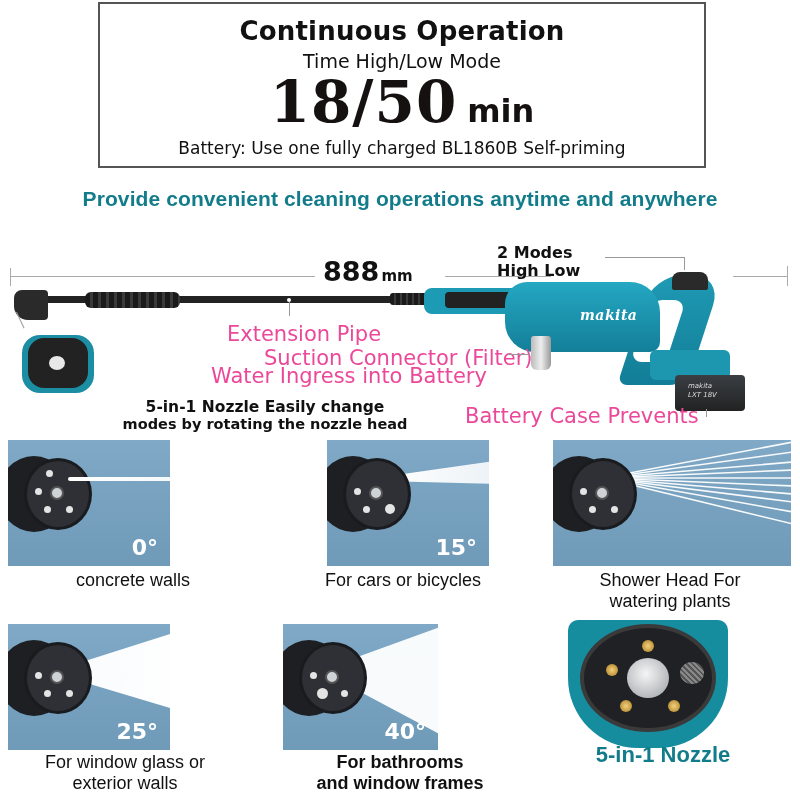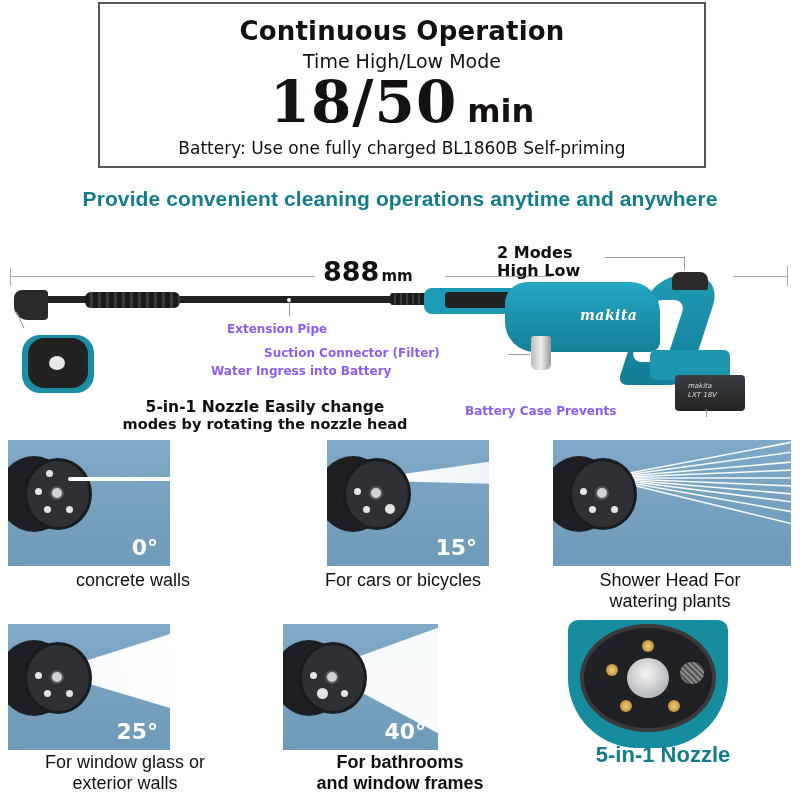--- a/index.html
+++ b/index.html
@@ -48,21 +48,21 @@
   .gun-handle { left: 635px; top: 275px; width: 70px; height: 110px; background: linear-gradient(180deg,#1f9ab5,#127d96); border-radius: 30px 30px 18px 10px; transform: skewX(-18deg); }
   .gun-handle-hole { left: 640px; top: 300px; width: 36px; height: 62px; background: #fff; border-radius: 12px; transform: skewX(-18deg); }
   .gun-top { left: 672px; top: 272px; width: 36px; height: 18px; background: #2a2a2a; border-radius: 8px 8px 2px 2px; }
   .brand-logo { left: 580px; top: 307px; font-size: 14px; font-weight: bold; font-style: italic; color: #fff; font-family: "DejaVu Serif", serif; letter-spacing: 0.5px; }
   .gun-connector { left: 531px; top: 336px; width: 20px; height: 34px; background: linear-gradient(90deg,#bbb,#eee,#999); border-radius: 3px 3px 6px 6px; }
   .battery-mount { left: 650px; top: 350px; width: 80px; height: 30px; background: #1d97b0; border-radius: 6px; }
   .battery { left: 675px; top: 375px; width: 70px; height: 36px; background: linear-gradient(180deg,#3a3f44,#222); border-radius: 4px; }
   .battery-text { left: 688px; top: 382px; font-size: 7px; color: #ddd; font-style: italic; line-height: 9px; }
   .batt-leader { left: 706px; top: 409px; width: 1px; height: 8px; background: #999; }
 
-  .lbl { font-size: 12px; font-weight: bold; color: #8b5cf6; }
+  .lbl { font-size: 21px; font-weight: normal; color: #ec4899; }
   .lbl-ext { left: 227px; top: 322px; }
   .lbl-suction { left: 264px; top: 346px; }
   .lbl-water { left: 211px; top: 364px; }
   .suction-leader { left: 508px; top: 354px; width: 22px; height: 1px; background: #999; }
   .lbl-battcase { left: 465px; top: 404px; }
 
   .nozzle-small { left: 22px; top: 335px; width: 72px; height: 58px; background: #1c8ea3; border-radius: 18px; }
   .nozzle-small-in { left: 28px; top: 338px; width: 60px; height: 50px; background: #222; border-radius: 16px; }
   .nozzle-small-c { left: 49px; top: 356px; width: 16px; height: 14px; background: #e8e8e8; border-radius: 50%; }
   .ns-leader { left: 16px; top: 312px; width: 1px; height: 18px; background: #999; transform: rotate(-25deg); transform-origin: top; }

